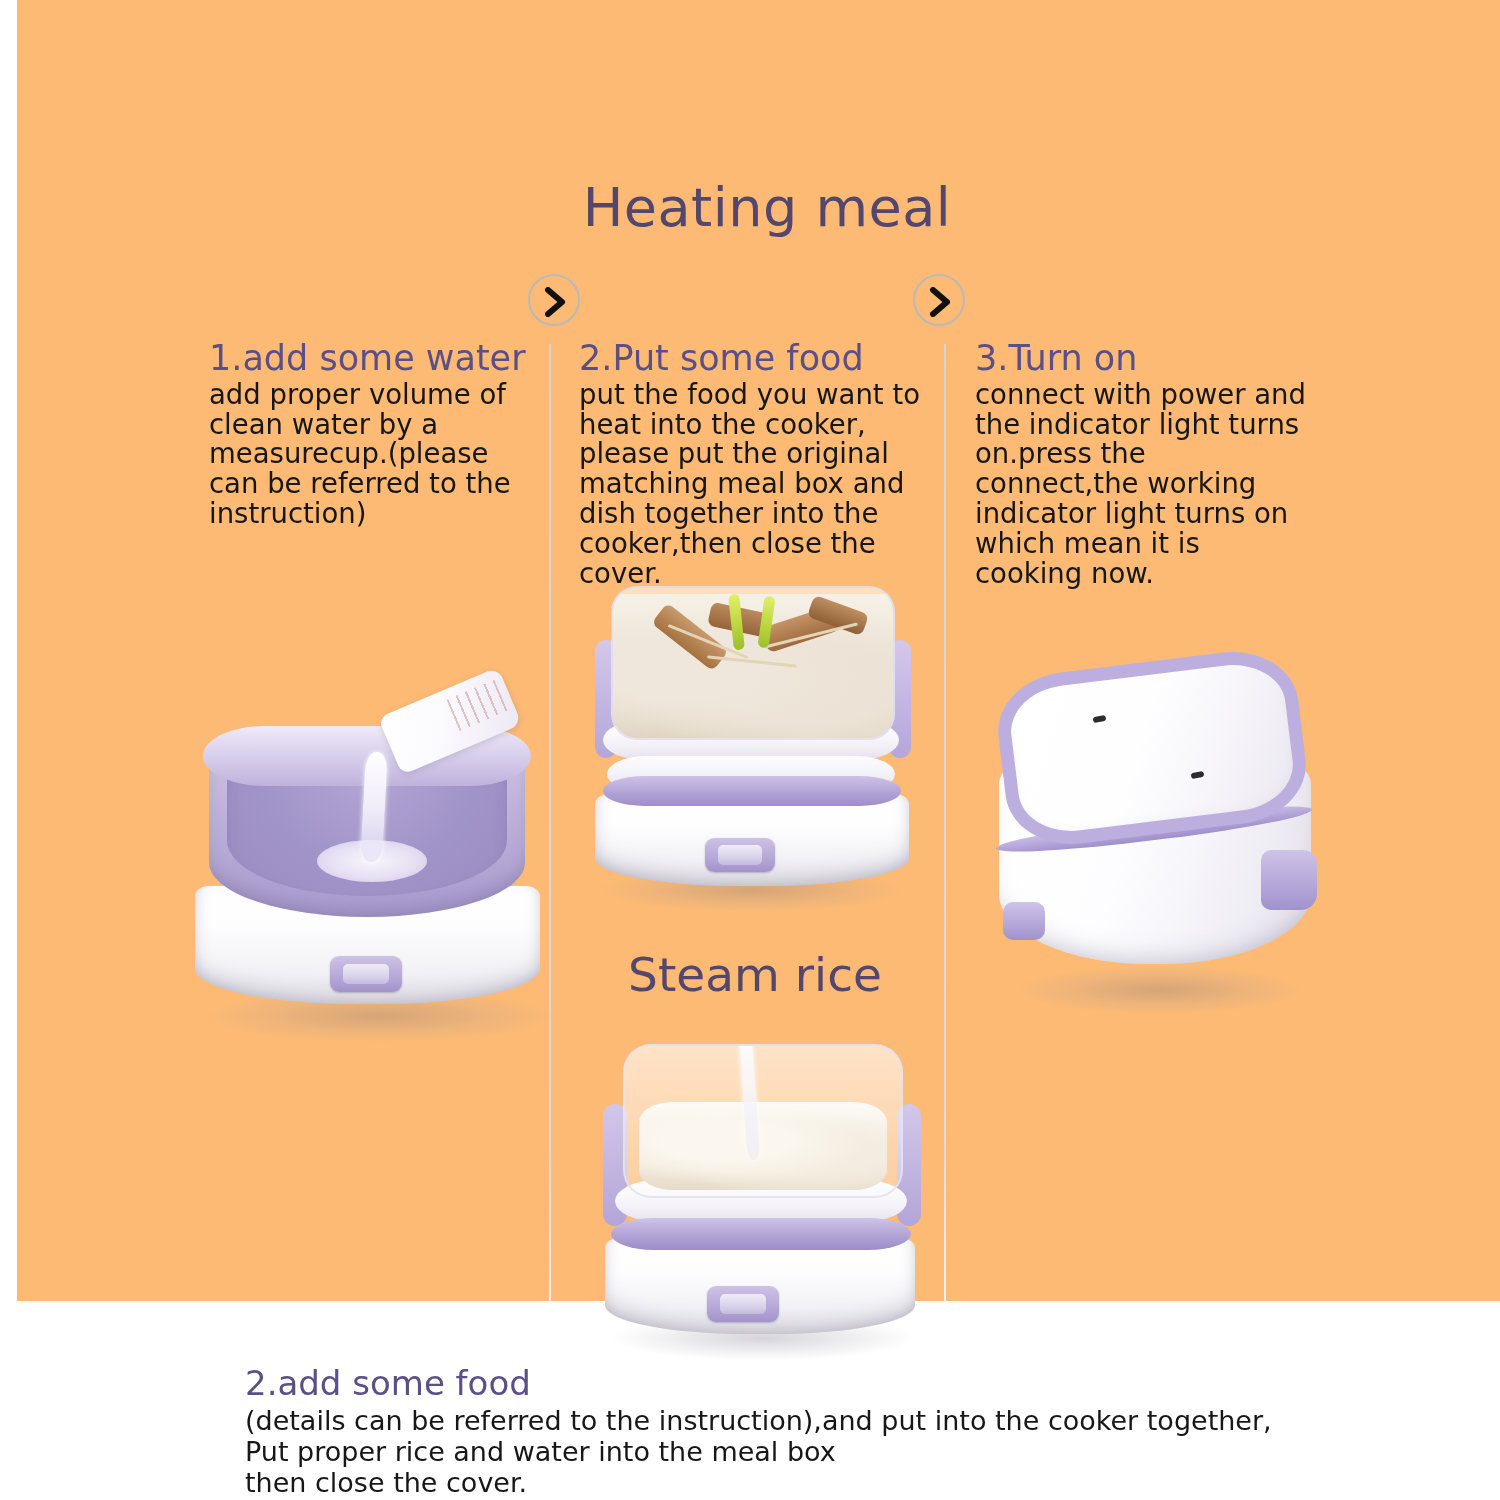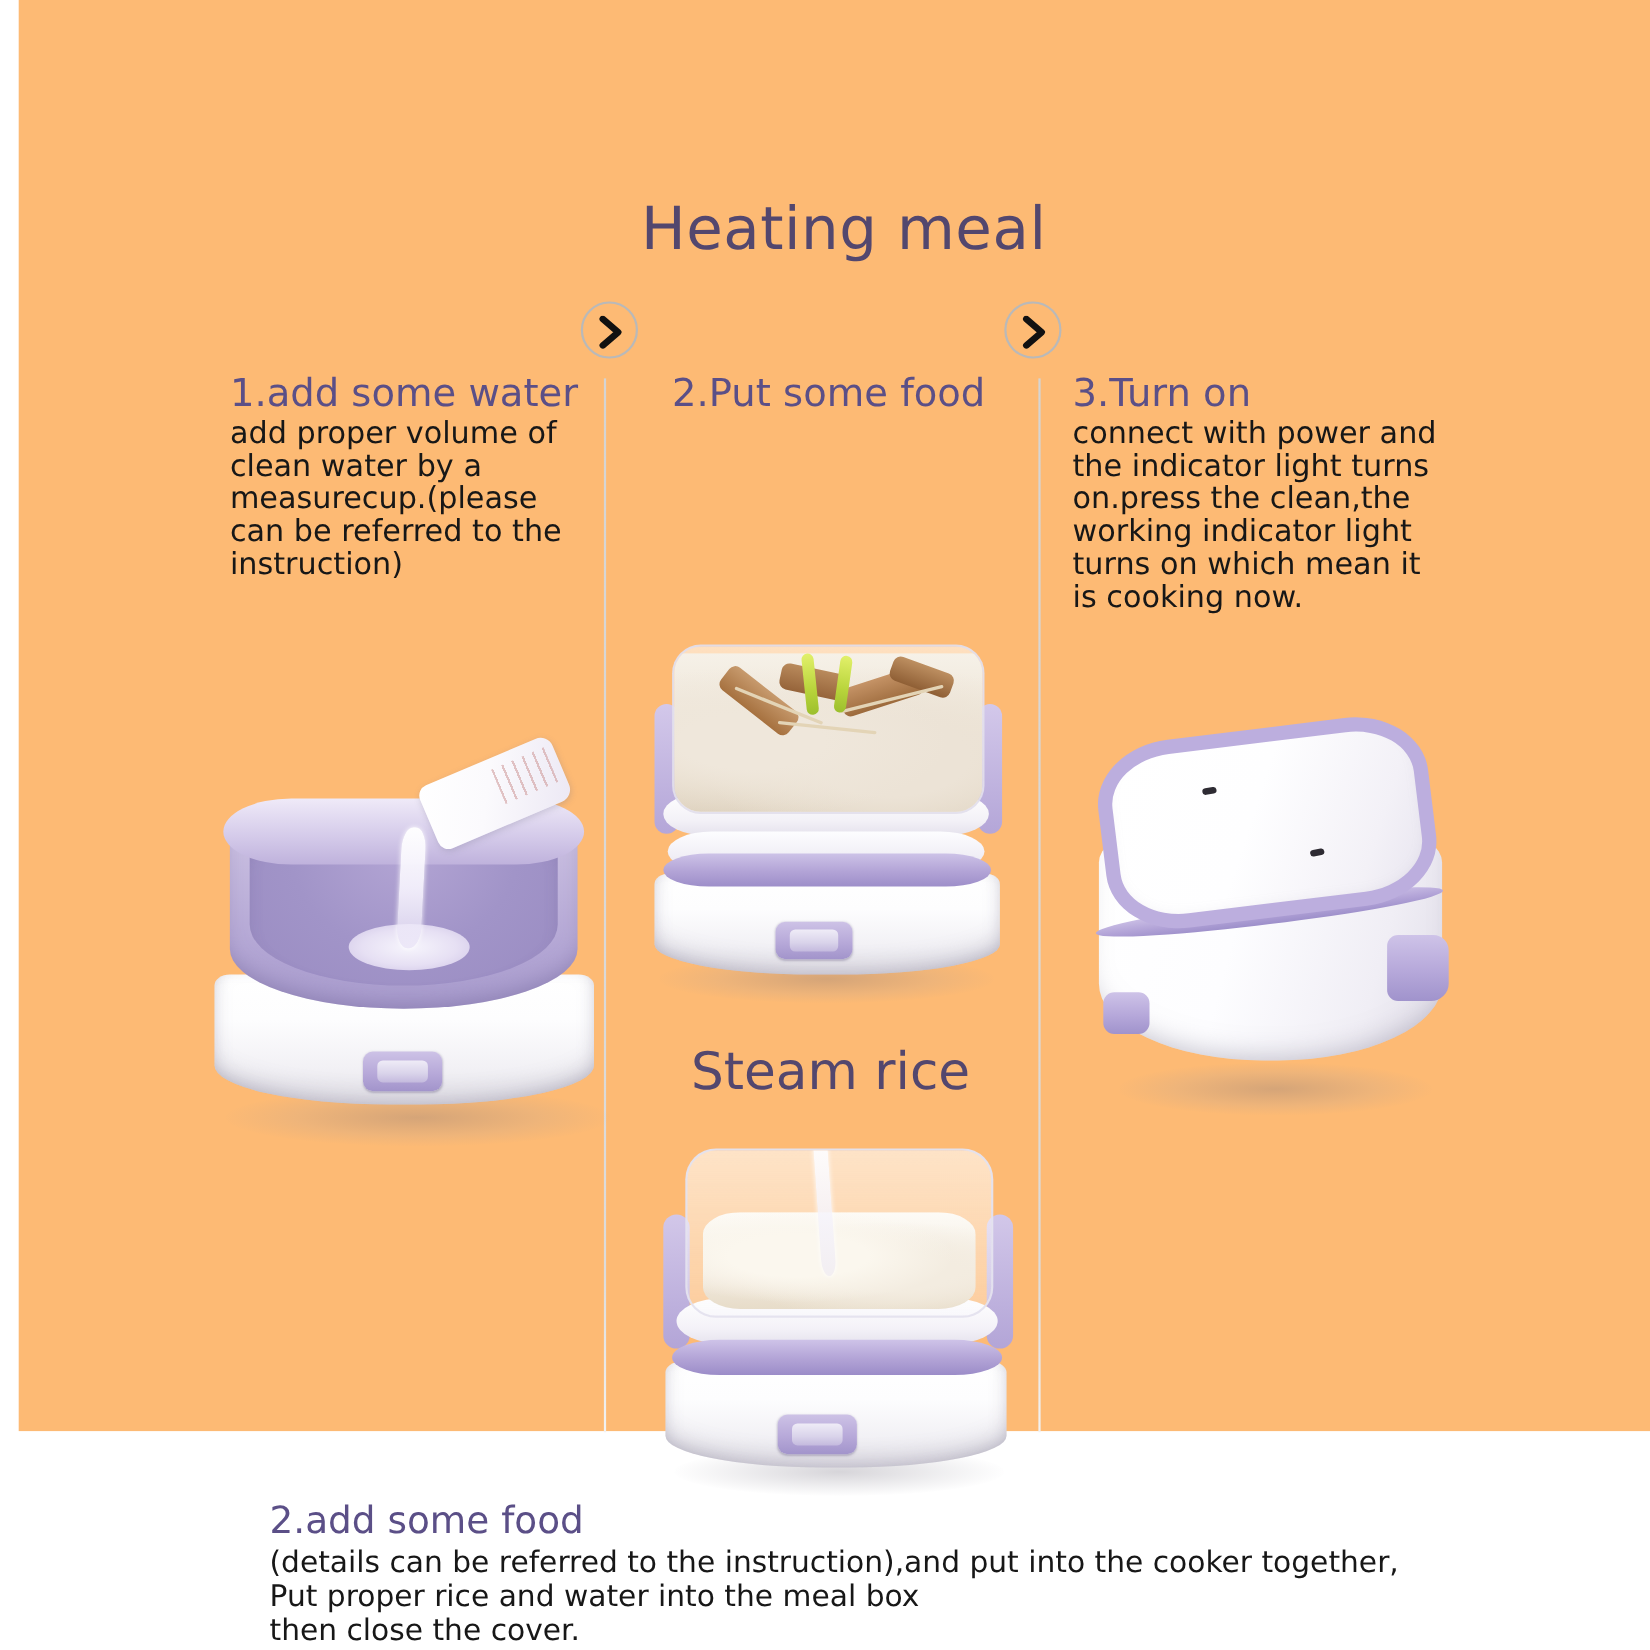--- a/index.html
+++ b/index.html
@@ -38,21 +38,21 @@
   .divider{
     position:absolute;top:344px;width:2px;height:958px;
     background:linear-gradient(to bottom,#d4d4d4,#dcdcdc 85%,#f2f2f2);
   }
   #div1{left:532px;}
   #div2{left:927px;}
 
   
   .col{position:absolute;}
   #col1{left:192px;top:340px;width:320px;}
-  #col2{left:594px;top:340px;width:352px;}
+  #col2{left:562px;top:340px;width:352px;}
   #col3{left:958px;top:340px;width:340px;}
 
   .step-head{
     font-size:35px;
     color:#5b4f87;
     line-height:1.08;
     margin:0 0 2px 0;
     white-space:nowrap;
     font-weight:400;
   }
@@ -324,25 +324,26 @@
   <div class="divider" id="div1"></div>
   <div class="divider" id="div2"></div>
 
   <div class="col" id="col1">
     <p class="step-head">1.add some water</p>
     <p class="step-body">add proper volume of clean water by a measurecup.(please can be referred to the instruction)</p>
   </div>
 
   <div class="col" id="col2">
     <p class="step-head">2.Put some food</p>
+    <p class="step-body">put the food you want to heat into the cooker, please put the original matching meal box and dish together into the cooker,then close the cover.</p>
   </div>
 
   <div class="col" id="col3">
     <p class="step-head">3.Turn on</p>
-    <p class="step-body">connect with power and the indicator light turns on.press the clean,the working indicator light turns on which mean it is cooking now.</p>
+    <p class="step-body">connect with power and the indicator light turns on.press the connect,the working indicator light turns on which mean it is cooking now.</p>
   </div>
 
   <div class="photo" id="img1">
     <div class="shadow"></div>
     <div class="base"></div>
     <div class="bowl-outer"></div>
     <div class="bowl-inner"></div>
     <div class="bowl-rim"></div>
     <div class="water-pool"></div>
     <div class="water-stream"></div>

